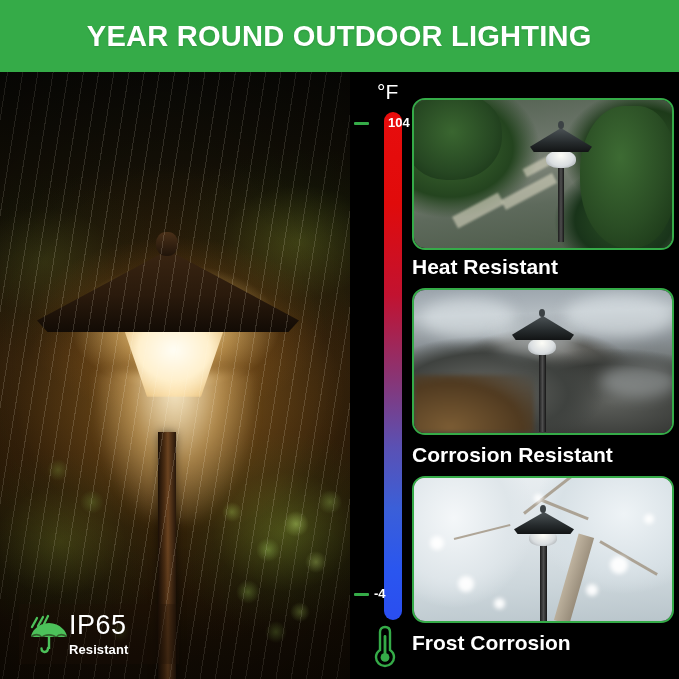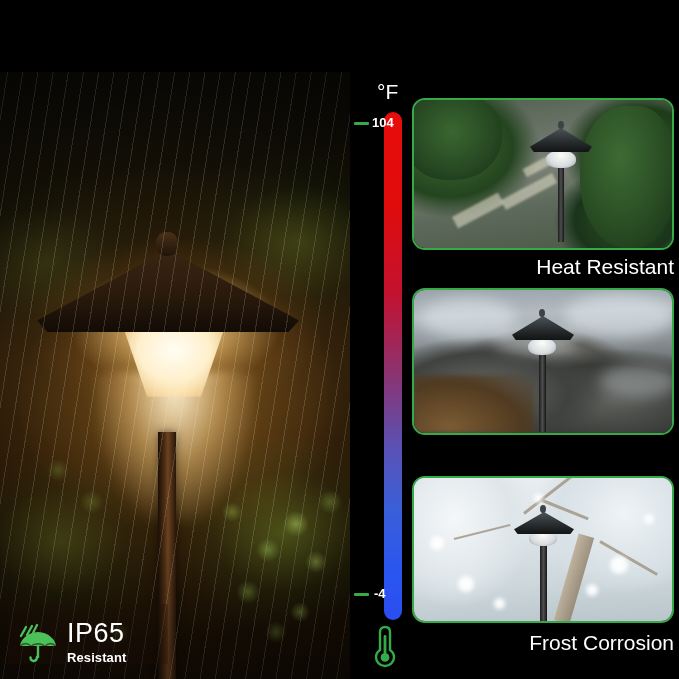--- a/index.html
+++ b/index.html
@@ -56,40 +56,40 @@
       box-shadow:0 3px 14px rgba(0,0,0,.55);}
   .lamp-knob{position:absolute;left:156px;top:160px;width:22px;height:24px;border-radius:45%;
       background:linear-gradient(180deg,#4a3018 0%,#20140a 100%);}
   .lamp-bulb{position:absolute;left:118px;top:253px;width:112px;height:72px;
       background:radial-gradient(ellipse at 50% 35%, #fffdf4 0%, #fff0cd 45%, rgba(255,214,140,.6) 78%, rgba(255,200,110,0) 100%);
       clip-path:polygon(4% 0%, 96% 0%, 74% 100%, 26% 100%);filter:blur(1px);}
   .hero-vignette{position:absolute;inset:0;
       background:radial-gradient(ellipse 330px 400px at 48% 48%, rgba(0,0,0,0) 45%, rgba(0,0,0,.55) 100%);}
 
   
-  .ip65{position:absolute;left:8px;top:604px;width:160px;height:60px;
-        display:flex;align-items:flex-end;gap:9px;padding:0 10px;box-sizing:border-box;
+  .ip65{position:absolute;left:19px;top:604px;width:160px;height:60px;
+        display:flex;align-items:center;padding:0 10px;box-sizing:border-box;
         background:rgba(30,16,6,.30);}
   .umbrella-icon{width:40px;height:42px;flex:0 0 auto;}
   .ip65-text{display:flex;flex-direction:column;line-height:1;}
   .ip65-main{color:#fff;font-size:27px;font-weight:500;letter-spacing:.5px;}
   .ip65-sub{color:#fff;font-size:13px;font-weight:bold;margin-top:4px;letter-spacing:.1px;}
 
   
   .scale{position:absolute;left:352px;top:72px;width:58px;height:607px;}
   .scale-unit{position:absolute;left:25px;top:8px;color:#fff;font-size:21px;font-weight:500;}
   .scale-bar{position:absolute;left:32px;top:40px;width:18px;height:508px;border-radius:9px;
       background:linear-gradient(180deg,
         #e80d0d 0%, #e00b0b 18%, #c21230 36%, #8a3473 52%,
         #5a51b4 66%, #3b5fd8 78%, #2a56ef 90%, #2a4ef0 100%);}
   .tick{position:absolute;left:2px;width:15px;height:3px;background:#35ab48;border-radius:1px;}
   .tick-hi{top:50px;}
   .tick-lo{top:521px;}
   .tick-label{position:absolute;color:#fff;font-size:13px;font-weight:bold;}
-  .label-hi{left:20px;top:43px;}
+  .label-hi{left:36px;top:43px;}
   .label-lo{left:22px;top:514px;}
   .thermo-icon{position:absolute;left:20px;top:552px;width:26px;height:44px;}
 
   
   .panel{position:absolute;left:412px;width:262px;border:2px solid #35ab48;border-radius:13px;
          overflow:hidden;box-sizing:border-box;}
   .panel-1{top:98px;height:152px;}
   .panel-2{top:288px;height:147px;}
   .panel-3{top:476px;height:147px;}
   .panel-img{position:absolute;inset:0;}
@@ -139,31 +139,34 @@
 
   
   .fx-post{position:absolute;background:linear-gradient(90deg,#1c1c1c,#4e4e4e 50%,#161616);}
   .fx-hat{position:absolute;clip-path:polygon(50% 0%,100% 78%,94% 100%,6% 100%,0% 78%);
       background:linear-gradient(180deg,#4c5356 0%,#262b2d 60%,#121415 100%);}
   .fx-bulb{position:absolute;border-radius:50% 50% 42% 42%;
       background:radial-gradient(ellipse at 50% 30%,#fdfdf7 0%,#d9dde0 60%,#9aa0a3 100%);}
   .fx-knob{position:absolute;border-radius:50%;background:#3c4245;}
 
   
-  .caption{position:absolute;left:412px;width:262px;text-align:right;color:#fff;
-           font-size:21px;font-weight:400;}
+  .caption{position:absolute;left:412px;width:262px;text-align:left;color:#fff;
+           font-size:21px;font-weight:700;}
   .cap-1{top:255px;}
   .cap-2{top:443px;}
   .cap-3{top:631px;}
 </style>
 </head>
 <body>
 
 <div class="poster">
 
+  <div class="header">
+    <div class="header-title">YEAR ROUND OUTDOOR LIGHTING</div>
+  </div>
 
   <div class="hero">
     <div class="hero-bg"></div>
     <div class="hero-leaves"></div>
     <div class="hero-glow"></div>
     <div class="lamp-post"></div>
     <div class="lamp-bulb"></div>
     <div class="lamp-hat"></div>
     <div class="lamp-knob"></div>
     <div class="hero-rain"></div>
@@ -224,20 +227,21 @@
       <div class="mist m1"></div>
       <div class="mist m2"></div>
       <div class="mist m3"></div>
       <div class="mist m4"></div>
       <div class="fx-post" style="left:125px;top:58px;width:7px;height:84px;"></div>
       <div class="fx-bulb" style="left:114px;top:48px;width:28px;height:17px;"></div>
       <div class="fx-hat" style="left:98px;top:26px;width:62px;height:24px;"></div>
       <div class="fx-knob" style="left:125px;top:19px;width:6px;height:8px;"></div>
     </div>
   </div>
+  <div class="caption cap-2">Corrosion Resistant</div>
 
   <div class="panel panel-3">
     <div class="panel-img img-frost">
       <div class="branch b1"></div>
       <div class="branch b2"></div>
       <div class="branch b3"></div>
       <div class="branch b4"></div>
       <div class="trunk"></div>
       <div class="fx-post" style="left:126px;top:62px;width:7px;height:82px;"></div>
       <div class="fx-bulb" style="left:115px;top:52px;width:28px;height:16px;"></div>

